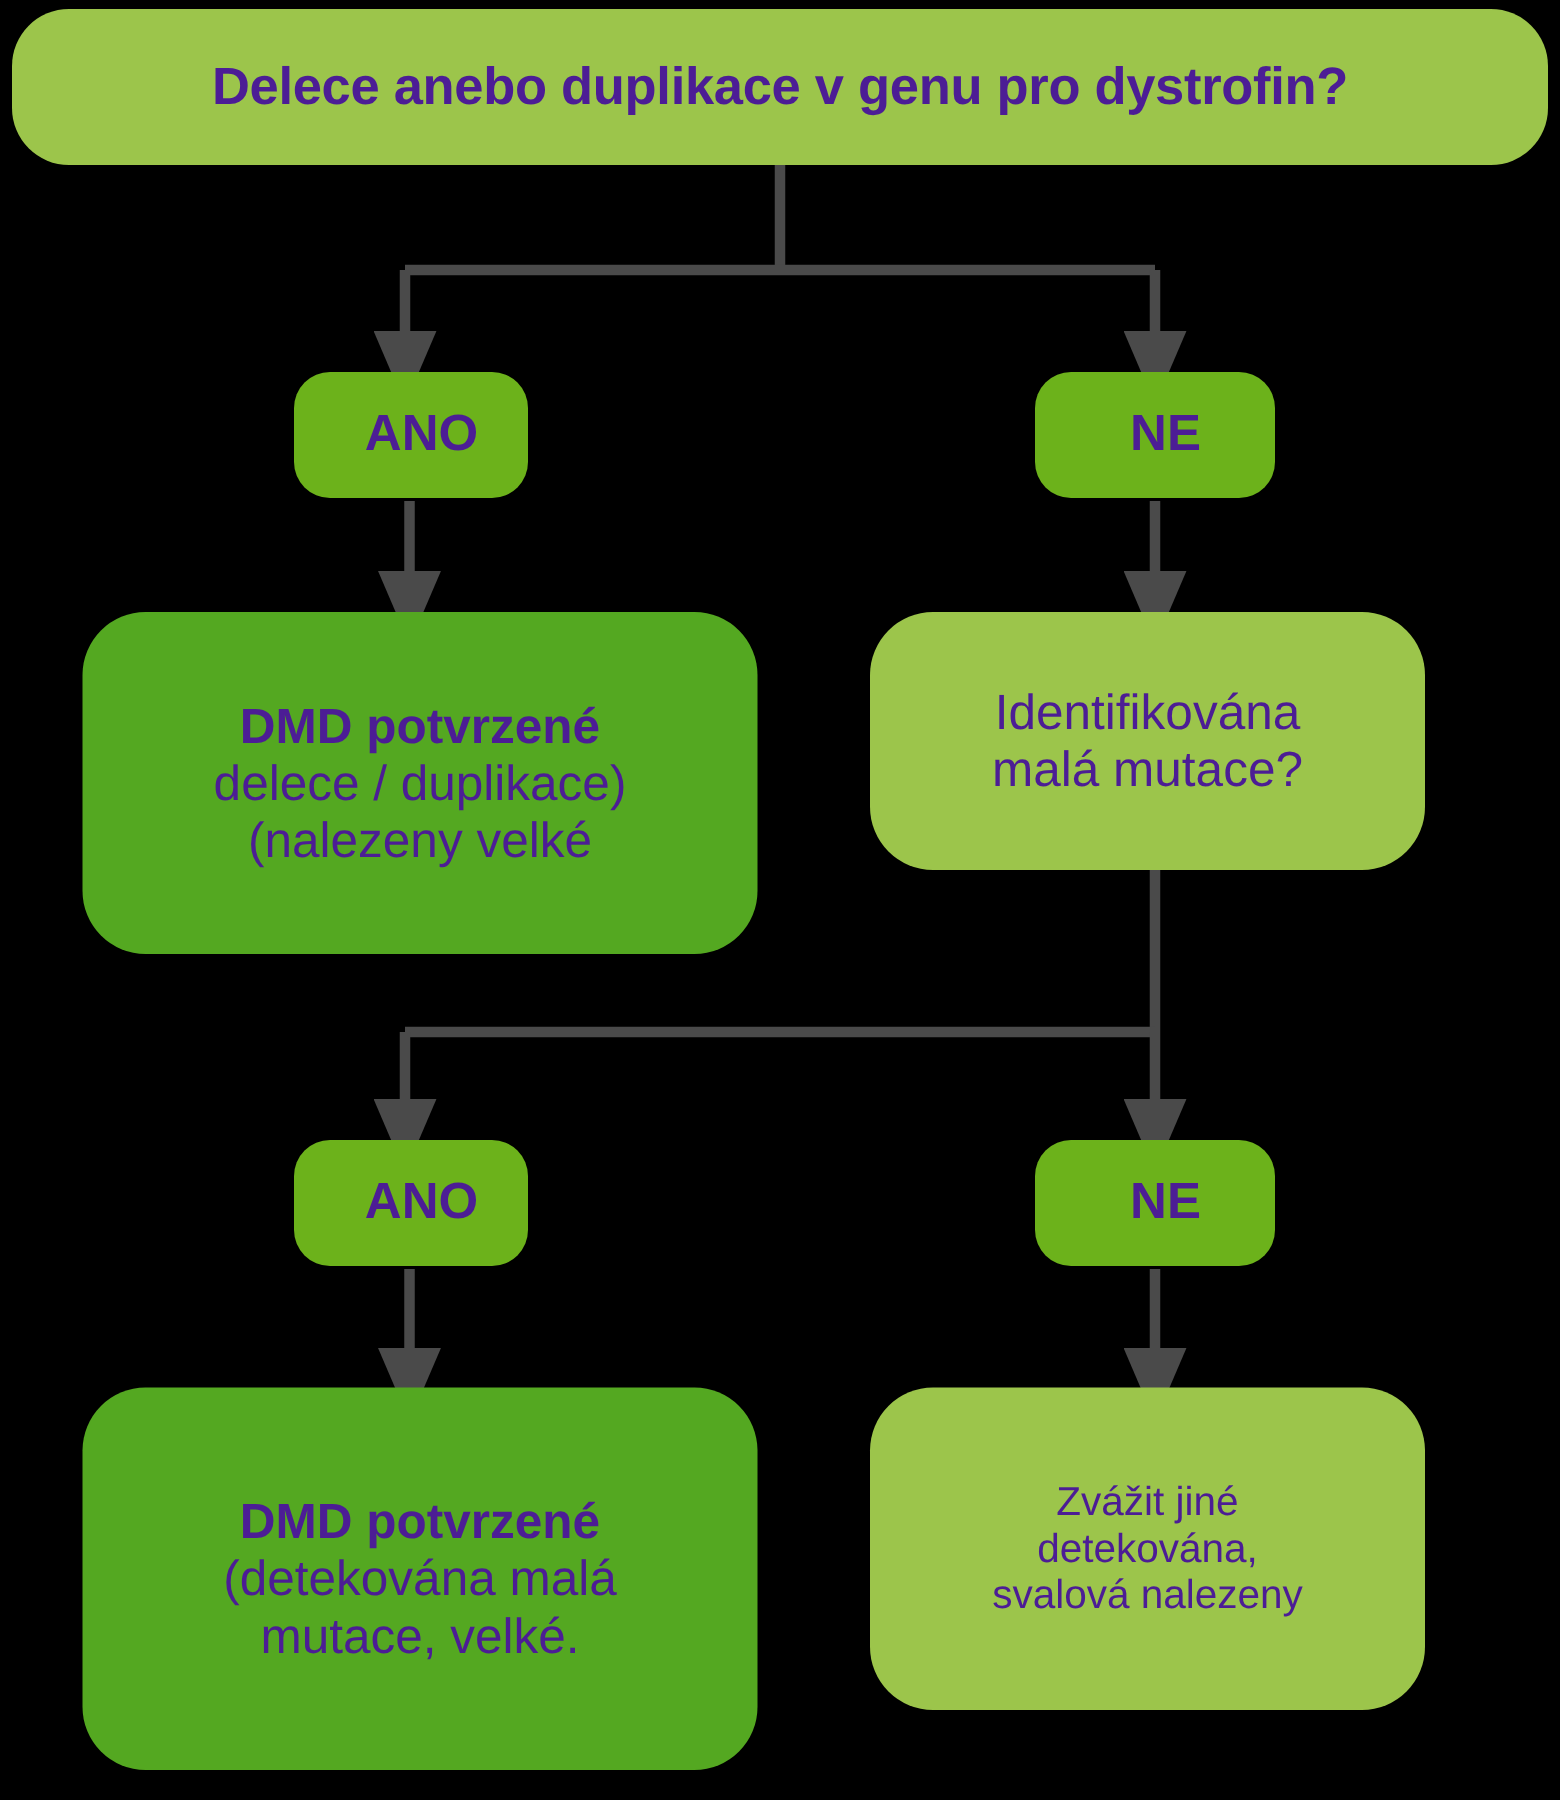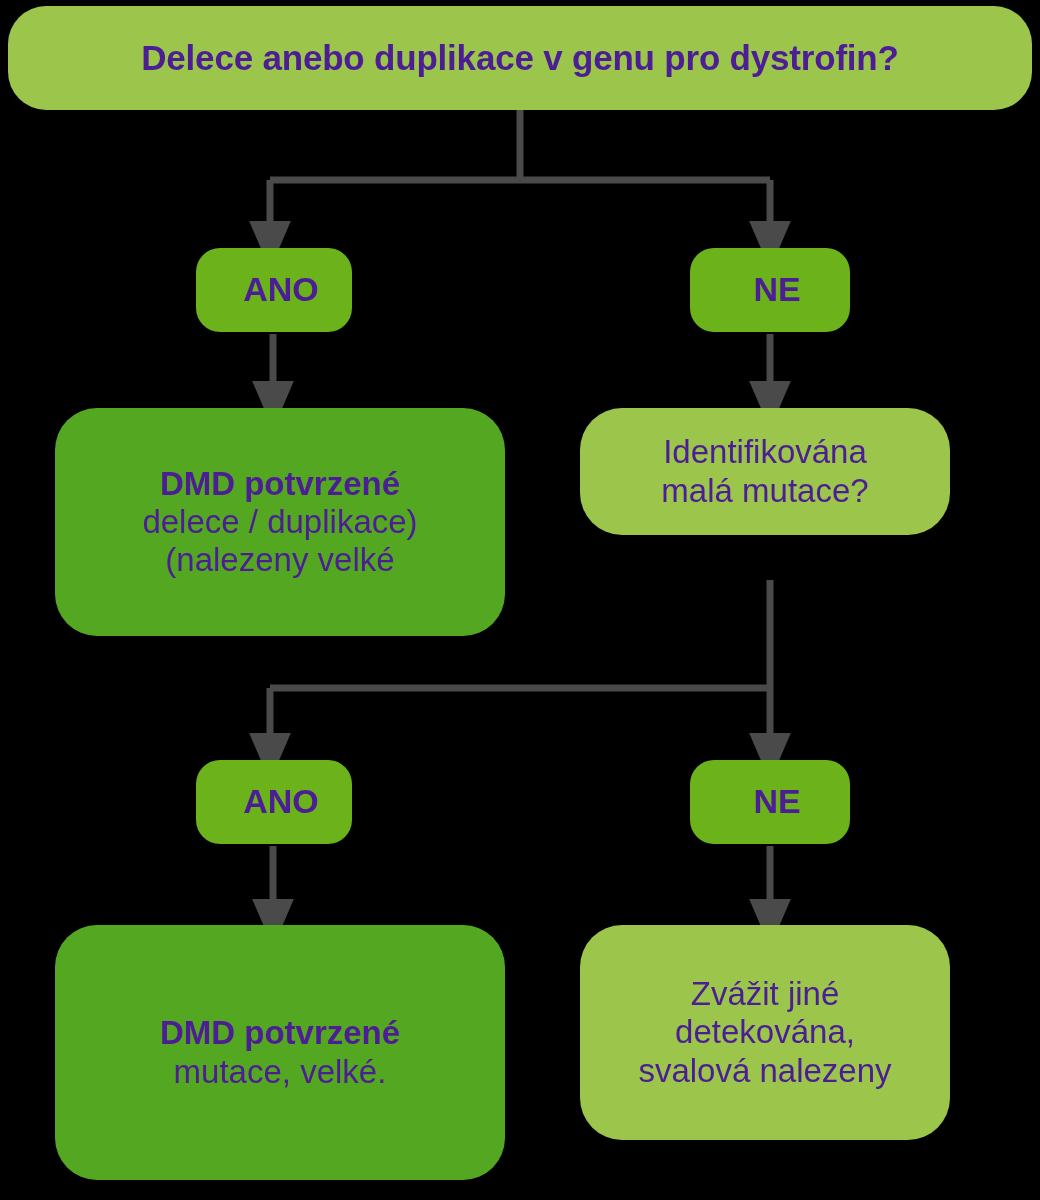--- a/index.html
+++ b/index.html
@@ -57,30 +57,30 @@
   #node-ne-1  { left: 690px; top: 248px; width: 160px; height: 84px; }
   #node-ano-2 { left: 196px; top: 760px; width: 156px; height: 84px; }
   #node-ne-2  { left: 690px; top: 760px; width: 160px; height: 84px; }
 
   
   #node-dmd-large {
     left: 55px; top: 408px; width: 450px; height: 228px;
     border-radius: 42px; font-size: 33px;
   }
   #node-question {
-    left: 580px; top: 408px; width: 370px; height: 127px;
+    left: 580px; top: 408px; width: 370px; height: 172px;
     border-radius: 42px; font-size: 33px;
   }
   #node-dmd-small {
     left: 55px; top: 925px; width: 450px; height: 255px;
     border-radius: 42px; font-size: 33px;
   }
   #node-other {
     left: 580px; top: 925px; width: 370px; height: 215px;
-    border-radius: 42px; font-size: 33px;
+    border-radius: 42px; font-size: 27px;
   }
   .box-inner { display: block; }
   .box-title { font-weight: bold; display: block; }
   .box-sub   { font-weight: normal; display: block; }
 
   
   #connectors {
     position: absolute;
     left: 0; top: 0;
     width: 1040px; height: 1200px;
@@ -161,20 +161,21 @@
     <span>ANO</span>
   </div>
 
   <div class="node chip c-mid" id="node-ne-2">
     <span>NE</span>
   </div>
 
   <div class="node c-dark" id="node-dmd-small">
     <span class="box-inner">
       <span class="box-title">DMD potvrzené</span>
+      <span class="box-sub">(detekována malá</span>
       <span class="box-sub">mutace, velké.</span>
     </span>
   </div>
 
   <div class="node c-light" id="node-other">
     <span class="box-inner">
       <span class="box-sub">Zvážit jiné</span>
       <span class="box-sub">detekována,</span>
       <span class="box-sub">svalová nalezeny</span>
     </span>

